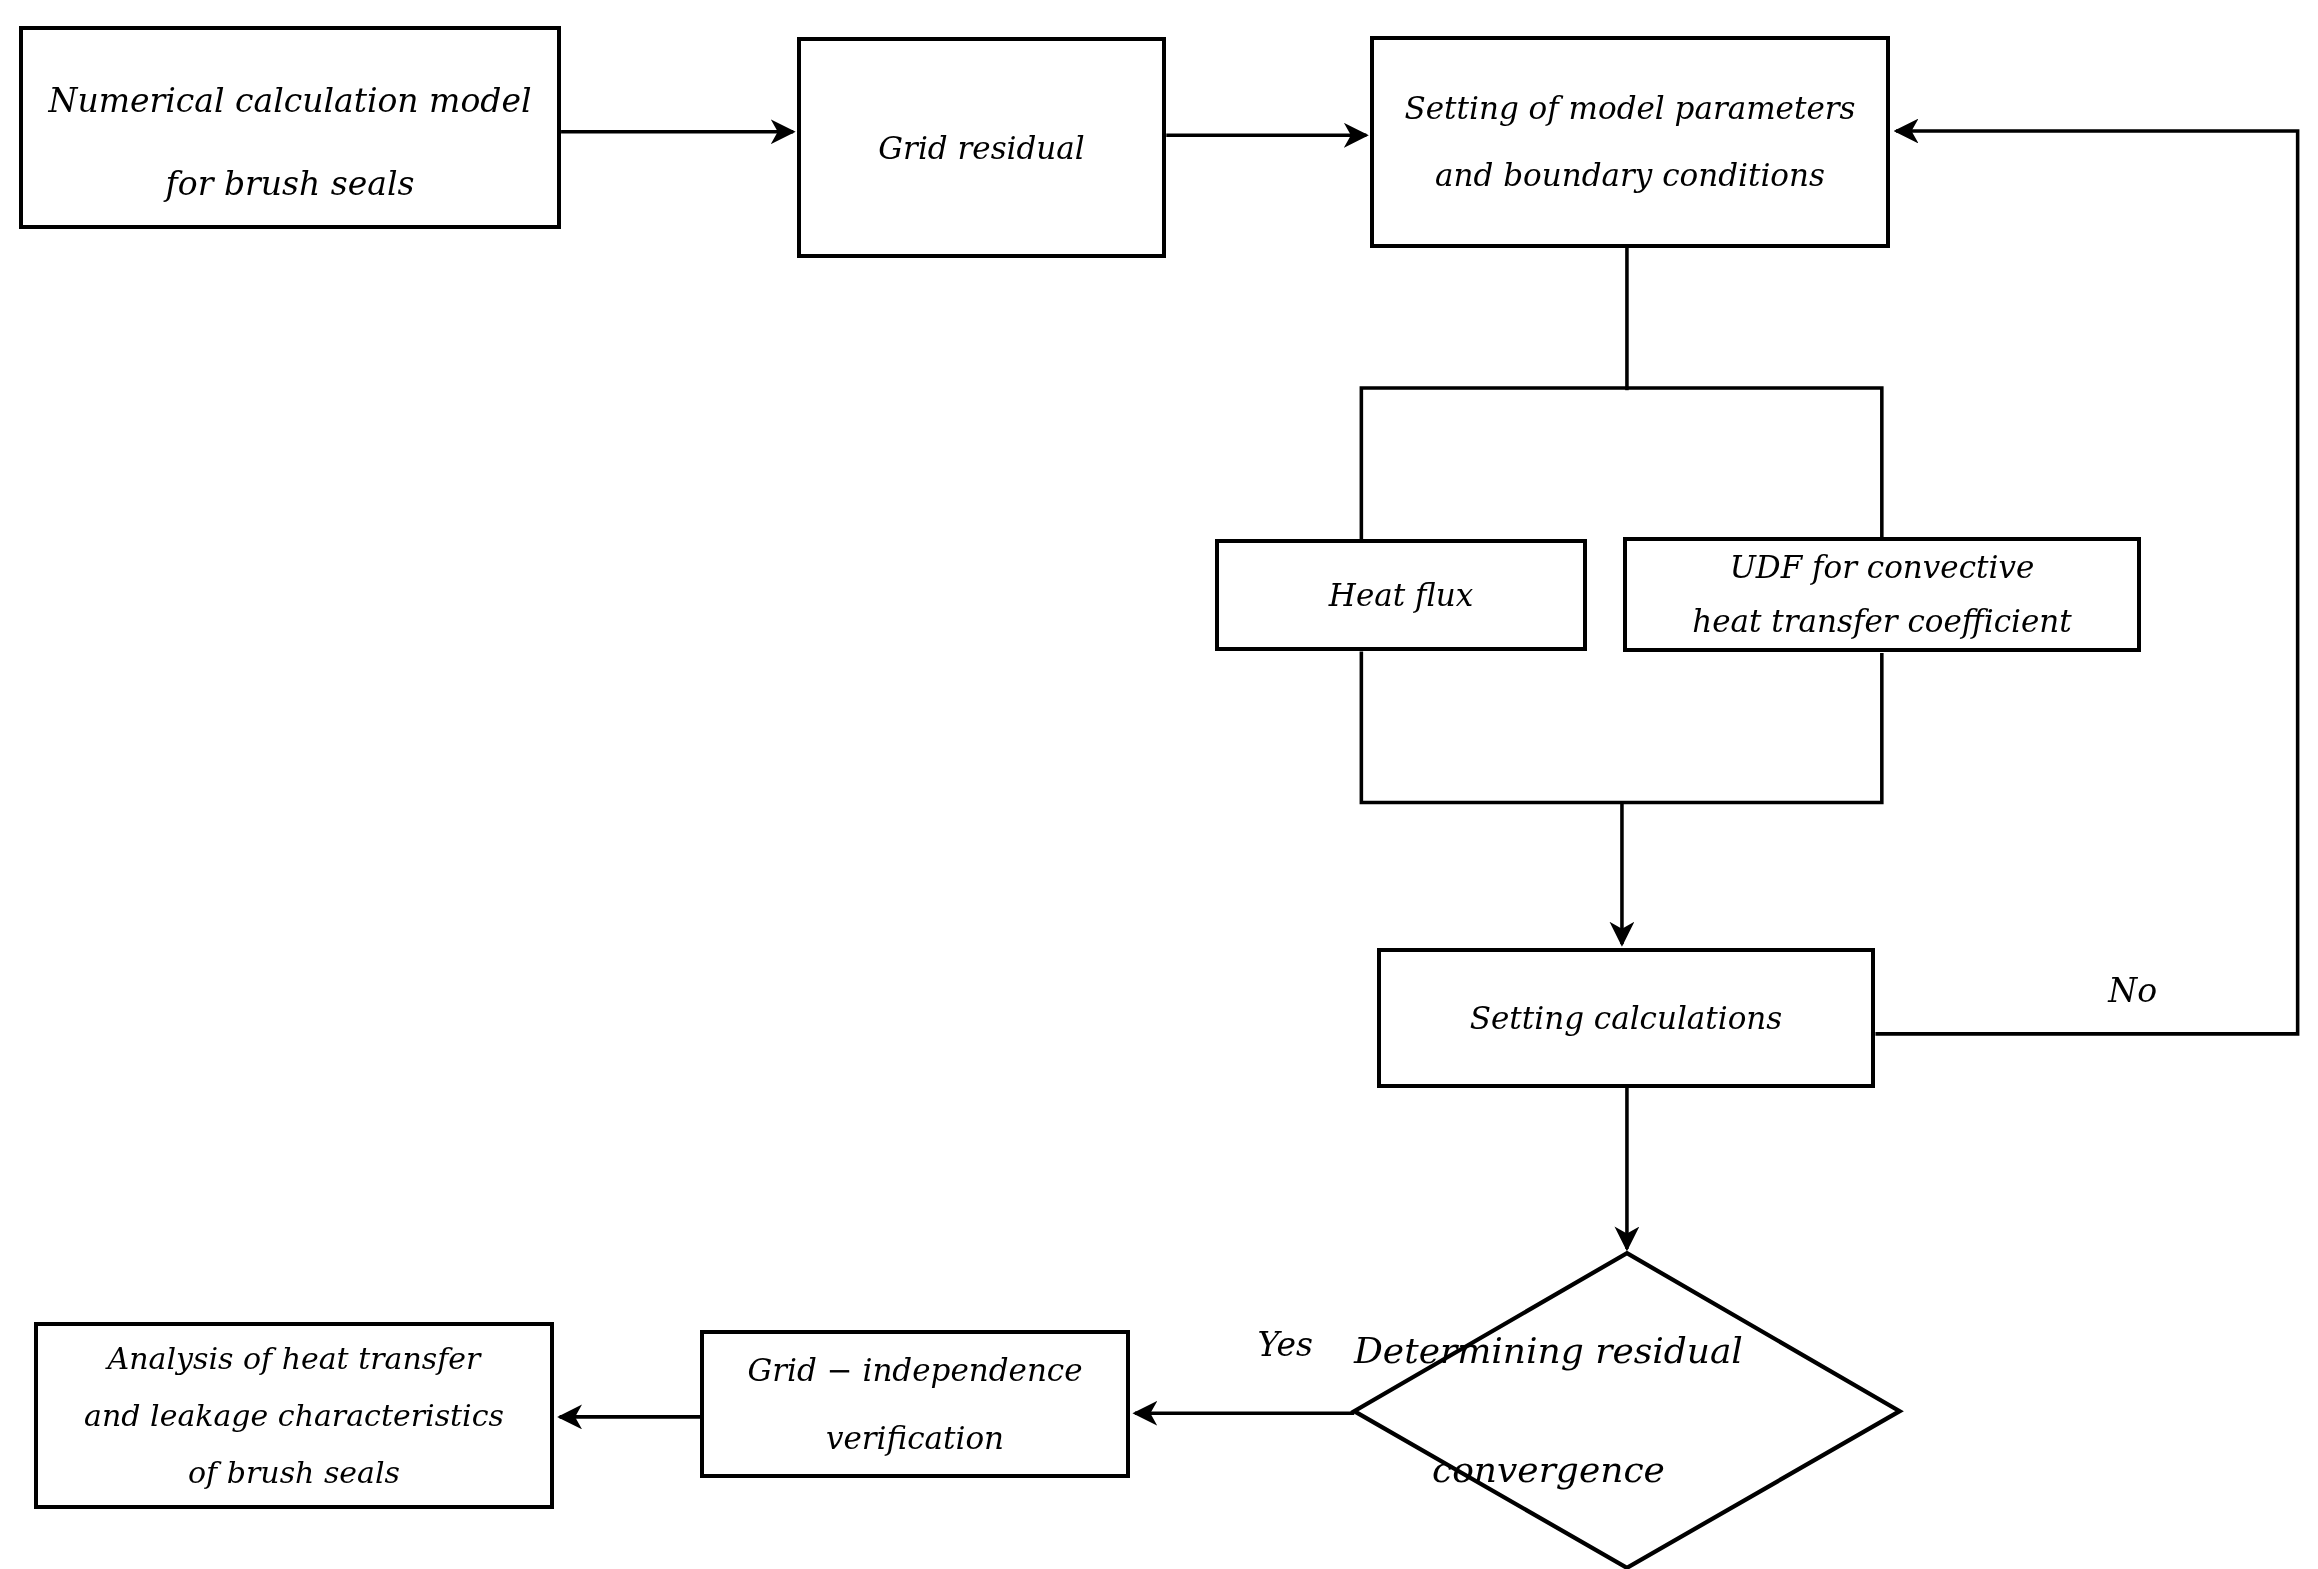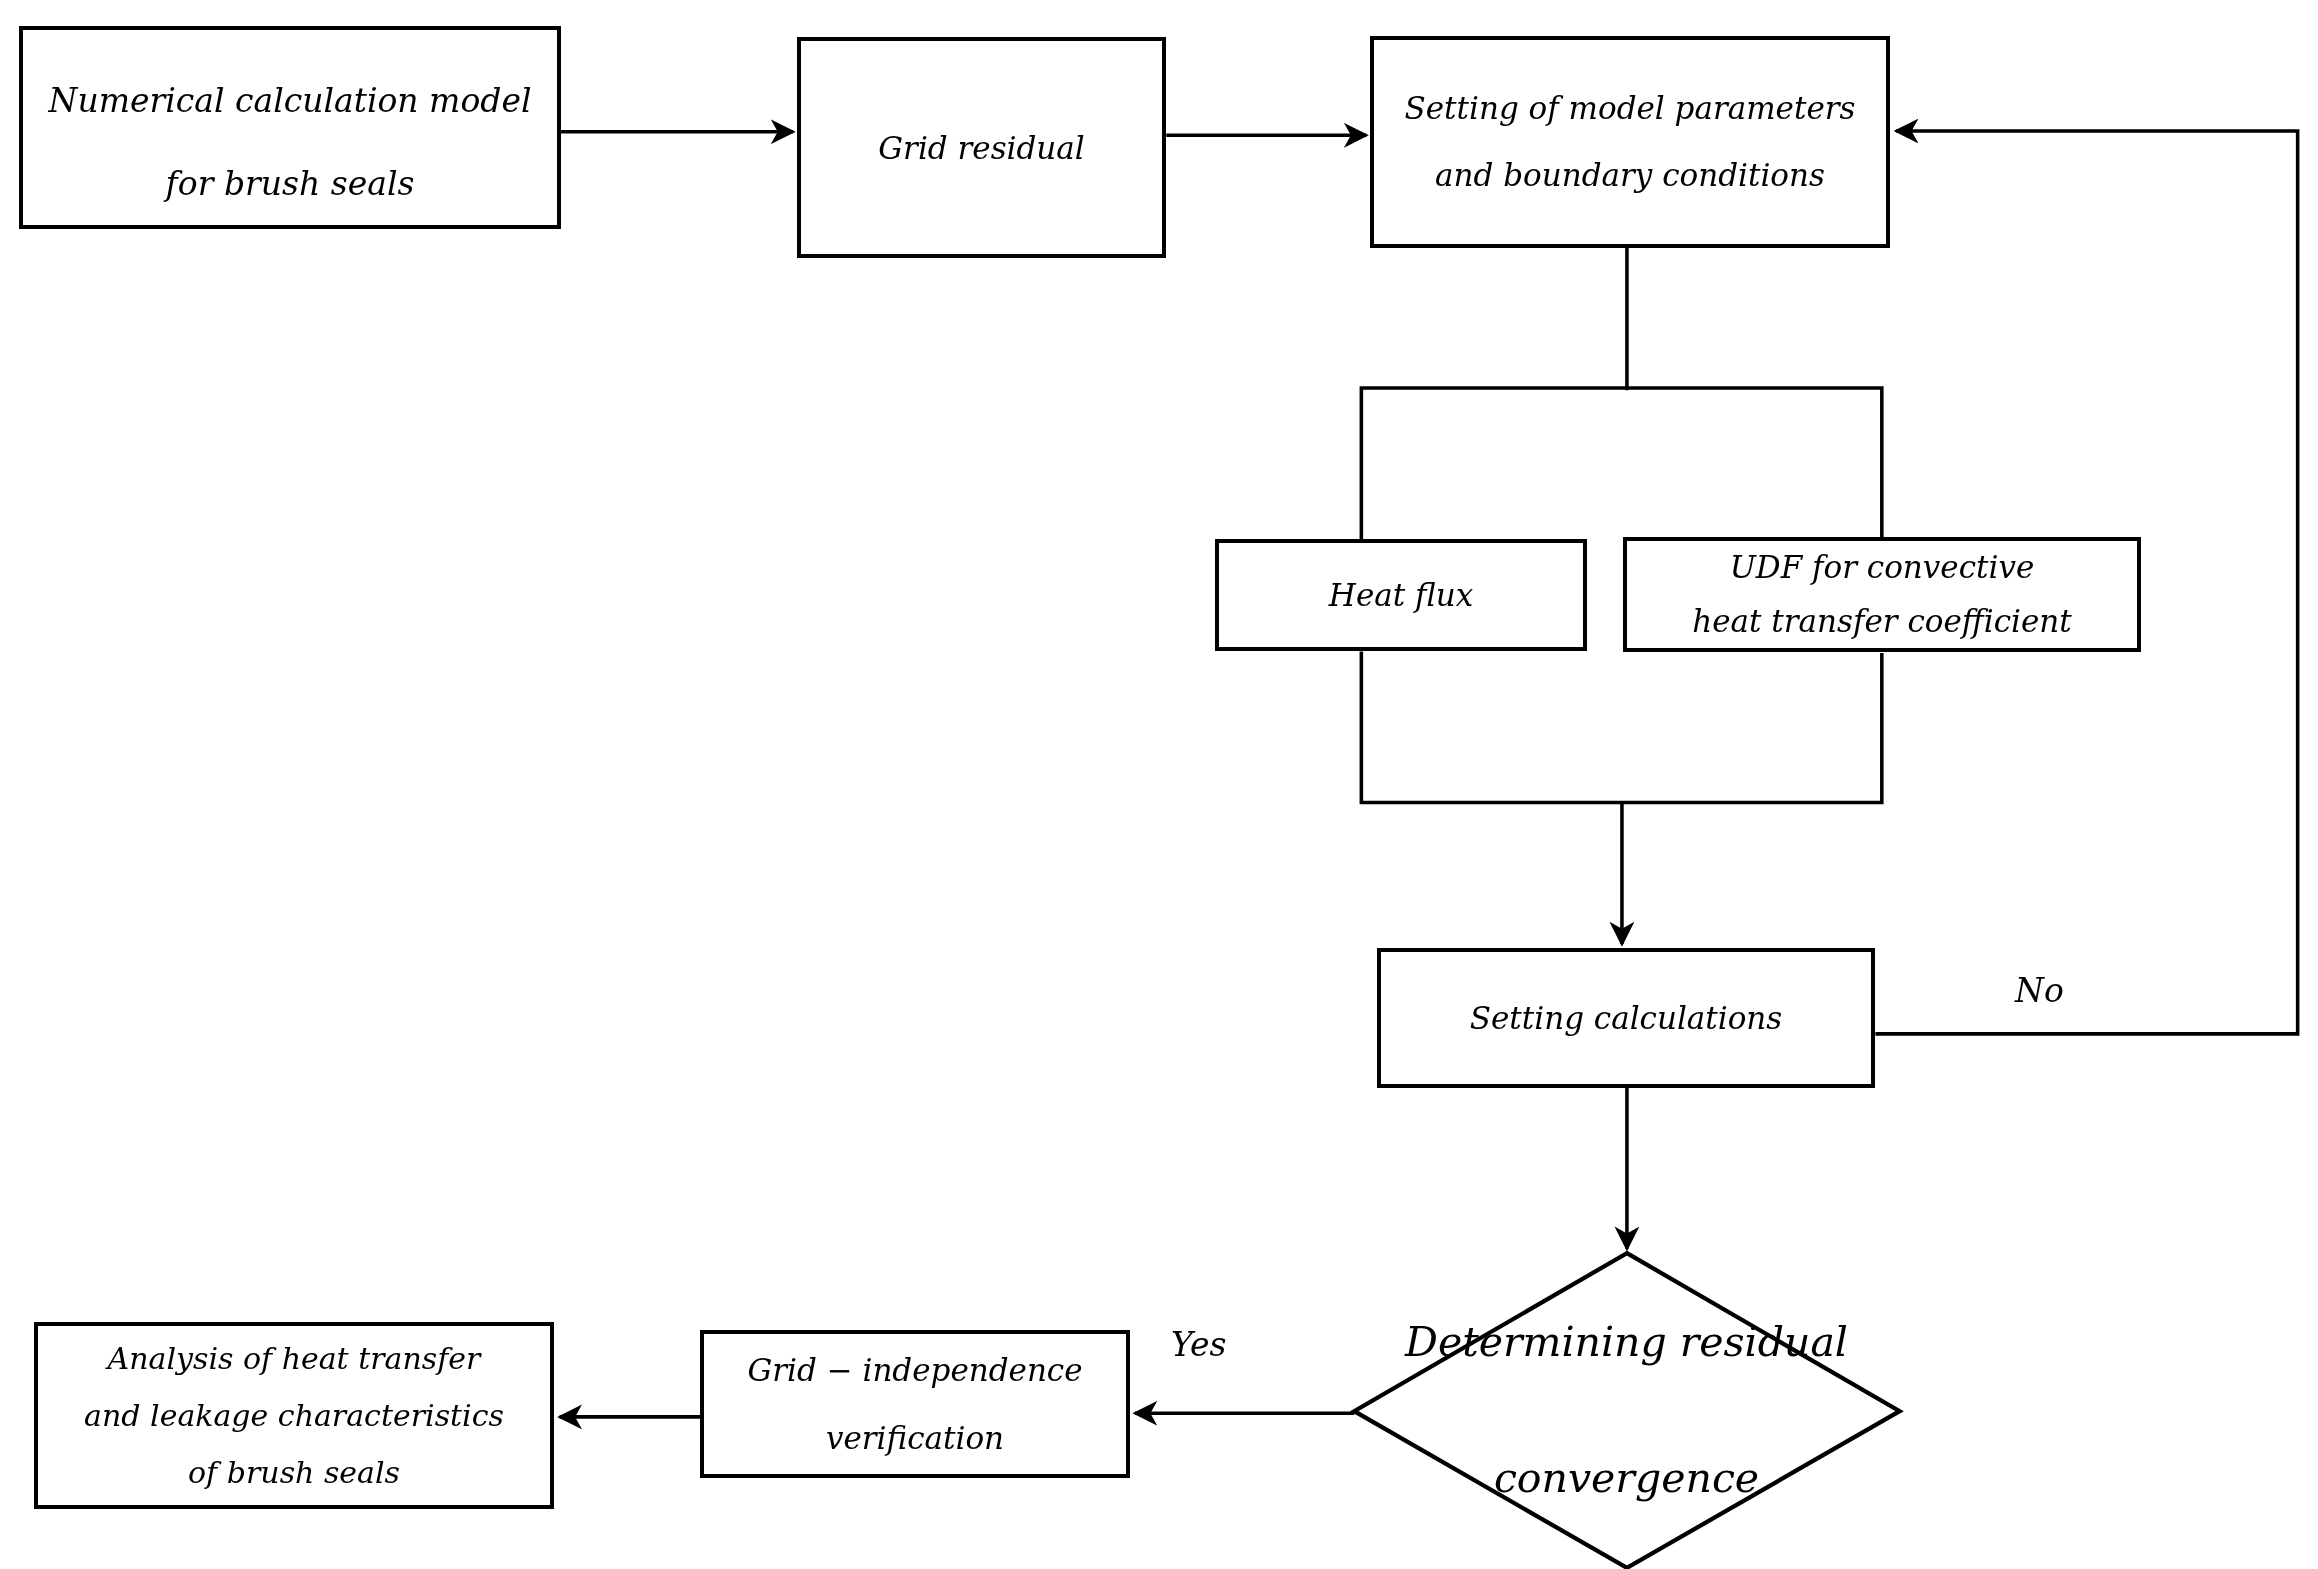--- a/index.html
+++ b/index.html
@@ -26,42 +26,42 @@
     align-items: center;
     justify-content: center;
     text-align: center;
     font-style: italic;
   }
   .lbl { white-space: pre-line; display: block; }
   .floating-label {
     position: absolute;
     display: flex;
     align-items: center;
-    justify-content: flex-start;
+    justify-content: flex-end;
     text-align: center;
     font-style: italic;
     font-size: 33px;
     background: transparent;
   }
   
   .n-model     { left: 19px;   top: 26px;   width: 542px; height: 203px; font-size: 33px; line-height: 2.5; align-items: flex-end; }
   .n-grid      { left: 797px; top: 37px;   width: 369px; height: 221px; font-size: 31px; }
   .n-setting   { left: 1370px; top: 36px;   width: 520px; height: 212px; font-size: 31px; line-height: 2.15; }
   .n-heatflux  { left: 1175px; top: 539px;  width: 372px; height: 112px; font-size: 31px; margin-left: 40px; }
   .n-udf       { left: 1623px; top: 537px;  width: 518px; height: 115px; font-size: 31px; line-height: 1.72; }
   .n-numeral   { left: 1377px; top: 948px; width: 498px; height: 140px; font-size: 31px; }
   .n-gridindep { left: 700px;  top: 1330px; width: 430px; height: 148px; font-size: 31px; line-height: 2.2; }
   .n-analysis  { left: 34px;   top: 1322px; width: 520px; height: 187px; font-size: 30px; line-height: 1.9; }
   
   .n-decision  {
     position: absolute;
     left: 1354px; top: 1253px; width: 545px; height: 315px;
-    display: flex; align-items: center; justify-content: center;
+    display: flex; align-items: center; justify-content: flex-start;
     text-align: center; font-style: italic;
-    font-size: 41px; line-height: 3.3;
+    font-size: 36px; line-height: 3.3;
   }
   .l-yes { left: 1171px; top: 1319px; width: 142px; height: 51px; }
   .l-no  { left: 2015px; top: 963px; width: 142px; height: 54px; }
 </style>
 </head>
 <body>
 
 <div id="canvas">
 
   <svg id="connectors" viewBox="0 0 3257 2205" xmlns="http://www.w3.org/2000/svg">

